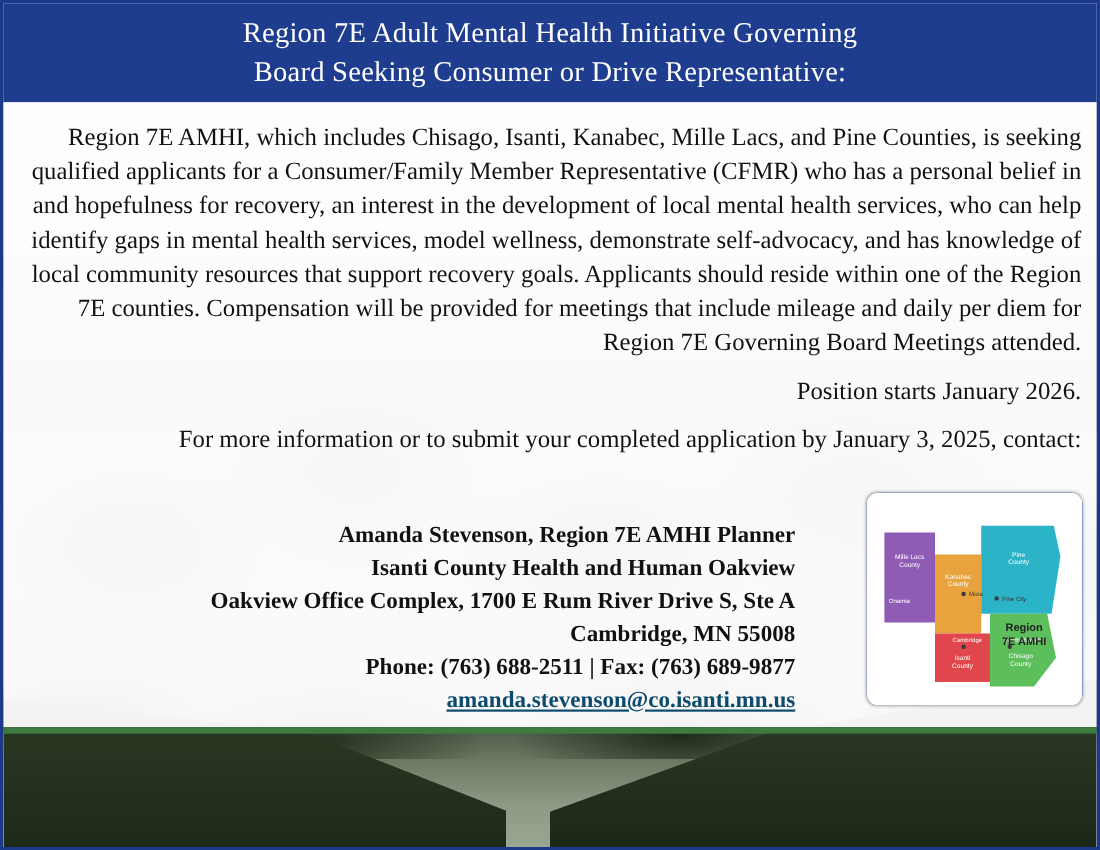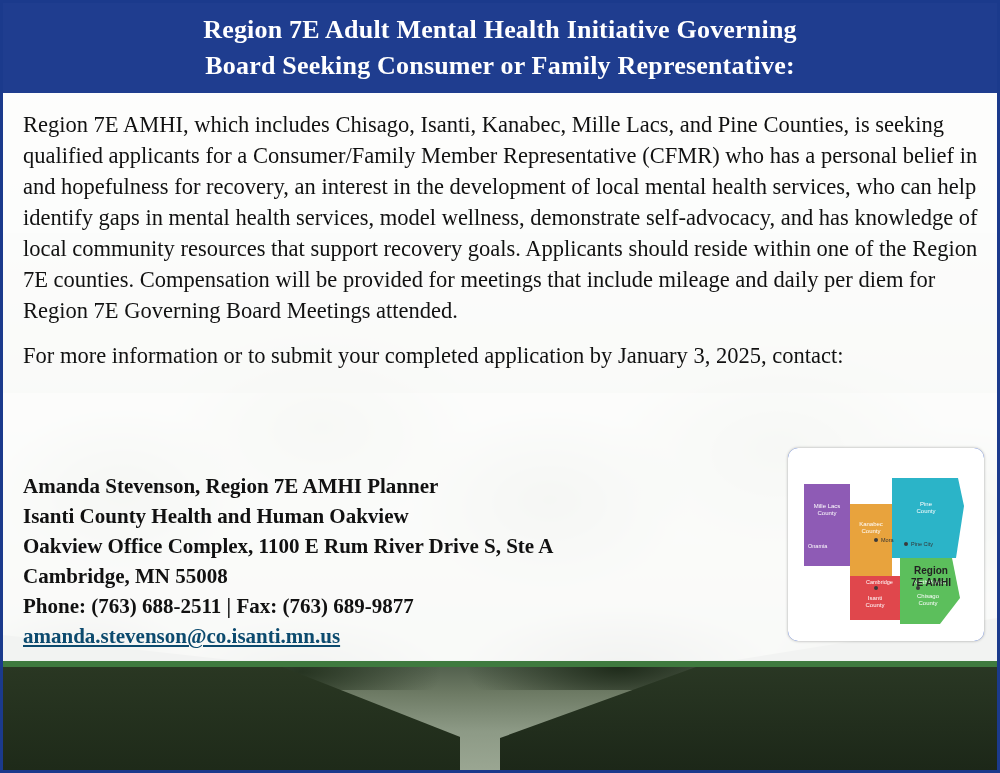--- a/index.html
+++ b/index.html
@@ -35,21 +35,21 @@
     height: 90px;
     background: #1f3d8f;
     display: flex;
     flex-direction: column;
     align-items: center;
     justify-content: center;
     box-sizing: border-box;
   }
   .header-line {
     color: #ffffff;
-    font-weight: bold;
+    font-weight: normal;
     font-size: 26px;
     line-height: 36px;
     letter-spacing: 0.2px;
     text-align: center;
     white-space: nowrap;
   }
 
   
   .photo {
     position: absolute;
@@ -105,20 +105,21 @@
   
   .content-panel {
     position: absolute;
     left: 3px;
     top: 93px;
     width: 994px;
     height: 568px;
     background: rgba(255,255,255,0.94);
     box-sizing: border-box;
     z-index: 10;
+    text-align: right;
   }
   .panel-rule {
     position: absolute;
     left: 3px;
     top: 661px;
     width: 994px;
     height: 6px;
     background: #3f7a3f;
     z-index: 11;
   }
@@ -180,34 +181,35 @@
     <div class="sky"></div>
     <div class="treeline"></div>
     <div class="water"></div>
     <div class="dark-canopy"></div>
     <div class="bank-left"></div>
     <div class="bank-right"></div>
   </div>
 
   <div class="header">
     <div class="header-line">Region 7E Adult Mental Health Initiative Governing</div>
-    <div class="header-line">Board Seeking Consumer or Family Representative:</div>
+    <div class="header-line">Board Seeking Consumer or Drive Representative:</div>
   </div>
 
   <div class="content-panel">
 
     <div class="body-text">
       <p>Region 7E AMHI, which includes Chisago, Isanti, Kanabec, Mille Lacs, and Pine Counties, is seeking qualified applicants for a Consumer/Family Member Representative (CFMR) who has a personal belief in and hopefulness for recovery, an interest in the development of local mental health services, who can help identify gaps in mental health services, model wellness, demonstrate self-advocacy, and has knowledge of local community resources that support recovery goals. Applicants should reside within one of the Region 7E counties. Compensation will be provided for meetings that include mileage and daily per diem for Region 7E Governing Board Meetings attended.</p>
+      <p class="tight">Position starts January 2026.</p>
       <p class="tight">For more information or to submit your completed application by January 3, 2025, contact:</p>
     </div>
 
     <div class="contact-block">
       <div class="line">Amanda Stevenson, Region 7E AMHI Planner</div>
       <div class="line">Isanti County Health and Human Oakview</div>
-      <div class="line">Oakview Office Complex, 1100 E Rum River Drive S, Ste A</div>
+      <div class="line">Oakview Office Complex, 1700 E Rum River Drive S, Ste A</div>
       <div class="line">Cambridge, MN 55008</div>
       <div class="line">Phone: (763) 688-2511 | Fax: (763) 689-9877</div>
       <div class="line"><a class="email" href="#">amanda.stevenson@co.isanti.mn.us</a></div>
     </div>
 
     <div class="map-card">
       <svg class="map-svg" width="196" height="193" viewBox="0 0 196 193" xmlns="http://www.w3.org/2000/svg">
         <rect x="0" y="0" width="196" height="193" fill="#ffffff"></rect>
 
         <path d="M16 36 L62 36 L62 118 L16 118 Z" fill="#8e5bb5"></path>

